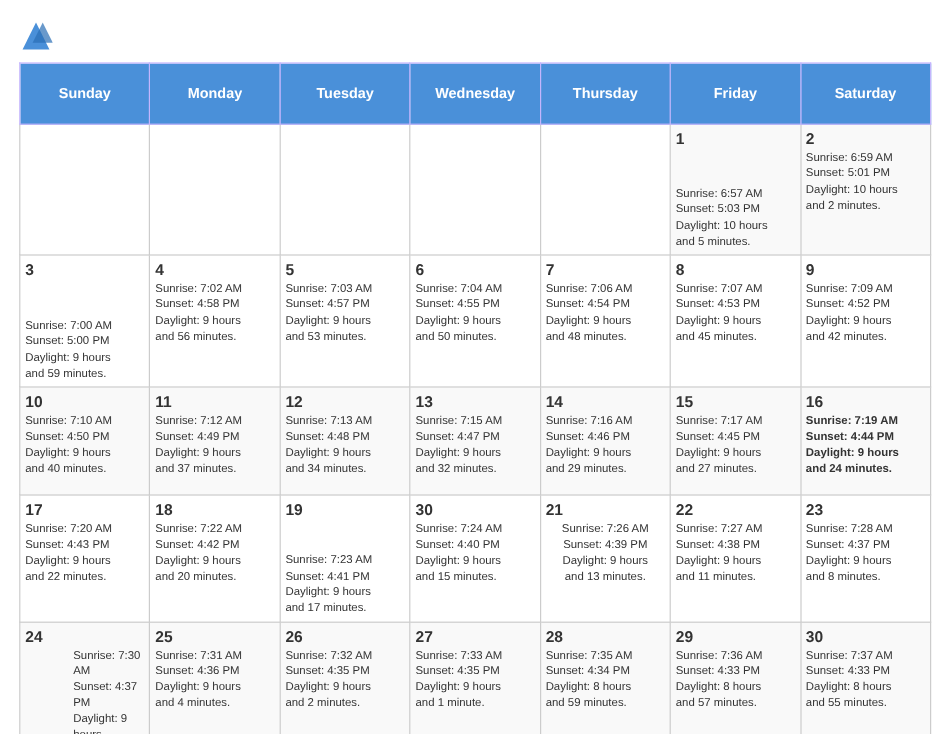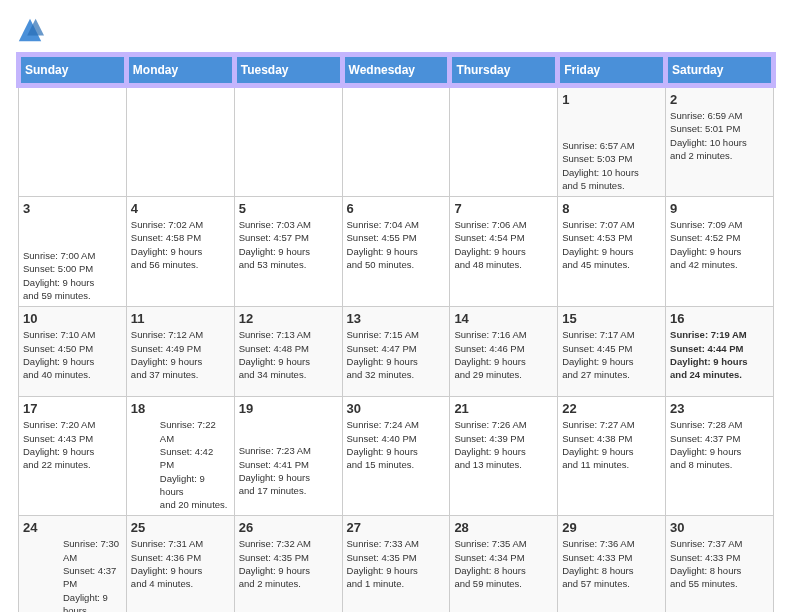--- a/index.html
+++ b/index.html
@@ -51,23 +51,23 @@
     table {
       width: 100%;
       border-collapse: collapse;
       table-layout: fixed;
     }
     thead tr th {
       background-color: #4a90d9;
       color: #fff;
       font-size: 12px;
       font-weight: bold;
-      padding: 6px 4px;
-      text-align: left;
-      border: 5px solid #c4b5fd;
+      padding: 18px 4px;
+      text-align: center;
+      border: 1px solid #c4b5fd;
     }
     tbody tr td {
       vertical-align: top;
       border: 1px solid #ccc;
       padding: 4px;
       font-size: 10px;
       color: #333;
       height: 90px;
       background: #fff;
     }
@@ -248,42 +248,42 @@
       <tr>
         <td>
           <span class="day-number">17</span>
           <div class="cell-text" style="white-space: pre-line;">Sunrise: 7:20 AM
 Sunset: 4:43 PM
 Daylight: 9 hours
 and 22 minutes.</div>
         </td>
         <td>
           <span class="day-number">18</span>
-          <div class="cell-text" style="white-space: pre-line; margin-left: 29px;">Sunrise: 7:22 AM
+          <div class="cell-text" style="white-space: pre-line;">Sunrise: 7:22 AM
 Sunset: 4:42 PM
 Daylight: 9 hours
 and 20 minutes.</div>
         </td>
         <td>
           <span class="day-number">19</span>
           <div class="cell-text" style="white-space: pre-line; margin-top: 28px;">Sunrise: 7:23 AM
 Sunset: 4:41 PM
 Daylight: 9 hours
 and 17 minutes.</div>
         </td>
         <td>
           <span class="day-number">30</span>
           <div class="cell-text" style="white-space: pre-line;">Sunrise: 7:24 AM
 Sunset: 4:40 PM
 Daylight: 9 hours
 and 15 minutes.</div>
         </td>
         <td>
           <span class="day-number">21</span>
-          <div class="cell-text" style="white-space: pre-line;">Sunrise: 7:26 AM
+          <div class="cell-text" style="white-space: pre-line; text-align: center;">Sunrise: 7:26 AM
 Sunset: 4:39 PM
 Daylight: 9 hours
 and 13 minutes.</div>
         </td>
         <td>
           <span class="day-number">22</span>
           <div class="cell-text" style="white-space: pre-line;">Sunrise: 7:27 AM
 Sunset: 4:38 PM
 Daylight: 9 hours
 and 11 minutes.</div>

